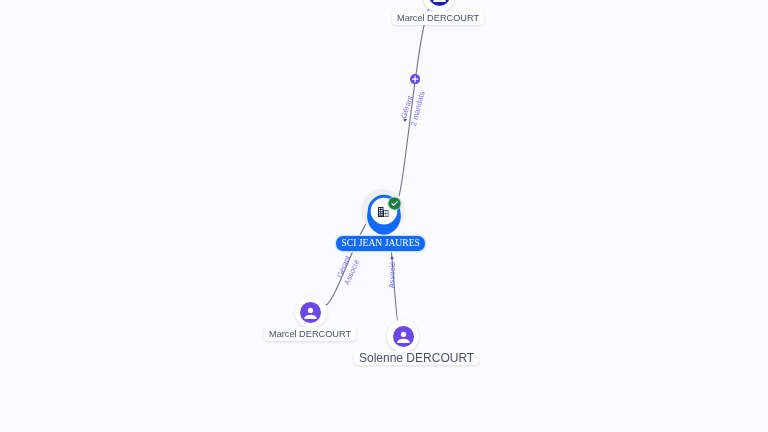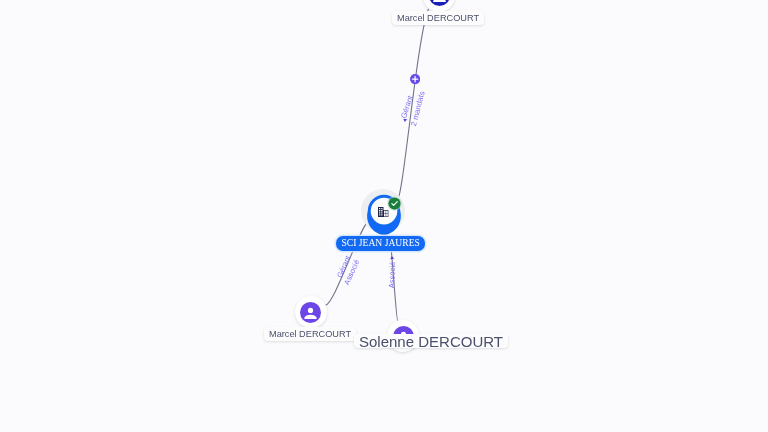--- a/index.html
+++ b/index.html
@@ -92,21 +92,21 @@
         <div class="person-disc" style="left: 5.5px; top: 5.5px; width: 21px; height: 21px; background: rgb(108, 70, 230);">
           <svg viewBox="0 0 24 24" width="21" height="21" style="position:absolute;left:0;top:0;">
             <circle cx="12" cy="9.6" r="3" fill="#fff"></circle>
             <path d="M4.9 18.1c1.1-2.3 3.6-3.5 7.1-3.5s6.0 1.2 7.1 3.5a0.9 0.9 0 0 1-0.81 1.3H5.71A0.9 0.9 0 0 1 4.9 18.1Z" fill="#fff"></path>
           </svg>
         </div>
       </div>
       <div class="nlabel" style="left: 392px; top: 11px; font-size: 9.2px; padding: 1.5px 5px; line-height: 11px;">Marcel DERCOURT</div>
       <div class="nlabel company" style="left: 336px; top: 236px; font-size: 9.6px; padding: 2px 5.5px; line-height: 10.5px;">SCI JEAN JAURES</div>
       <div class="nlabel" style="left: 264px; top: 327px; font-size: 9.2px; padding: 1.5px 5px; line-height: 11px;">Marcel DERCOURT</div>
-      <div class="nlabel" style="left: 354px; top: 334px; font-size: 15px; padding: 1.5px 5px; line-height: 11px;">Solenne DERCOURT</div>
+      <div class="nlabel" style="left: 354px; top: 351px; font-size: 12px; padding: 1.5px 5px; line-height: 11px;">Solenne DERCOURT</div>
       <div class="elabel" style="font-size: 7.6px; line-height: 7.6px; left: 400px; top: 117px; transform: rotate(-72deg);">Gérant</div>
       <div class="elabel" style="font-size: 7.6px; line-height: 7.6px; left: 409.8px; top: 125.4px; transform: rotate(-75.7deg);">2 mandats</div>
       <div class="elabel" style="font-size: 7.6px; line-height: 7.6px; left: 336px; top: 275.5px; transform: rotate(-66.7deg);">Gérant</div>
       <div class="elabel" style="font-size: 7.6px; line-height: 7.6px; left: 343px; top: 282.5px; transform: rotate(-65.6deg);">Associé</div>
       <div class="elabel" style="font-size: 7.6px; line-height: 7.6px; left: 387.7px; top: 287.5px; transform: rotate(-87.4deg);">Associé</div>
       <div style="position: absolute; width: 0px; height: 0px; border-left: 2.5px solid transparent; border-right: 2.5px solid transparent; border-top: 3px solid rgb(91, 63, 214); left: 402.5px; top: 118.8px; transform: rotate(10deg);"></div>
       <div style="position: absolute; width: 0px; height: 0px; border-left: 2.5px solid transparent; border-right: 2.5px solid transparent; border-bottom: 3px solid rgb(91, 63, 214); left: 390.1px; top: 255.7px; transform: rotate(-6deg);"></div>
       <svg viewBox="0 0 24 24" width="10.2" height="10.2" style="position:absolute;left:409.8px;top:74.2px;">
         <circle cx="12" cy="12" r="12" fill="#6849e8"></circle>
         <path d="M12 5.6V18.4M5.6 12H18.4" stroke="#fff" stroke-width="2.9" stroke-linecap="round"></path>

